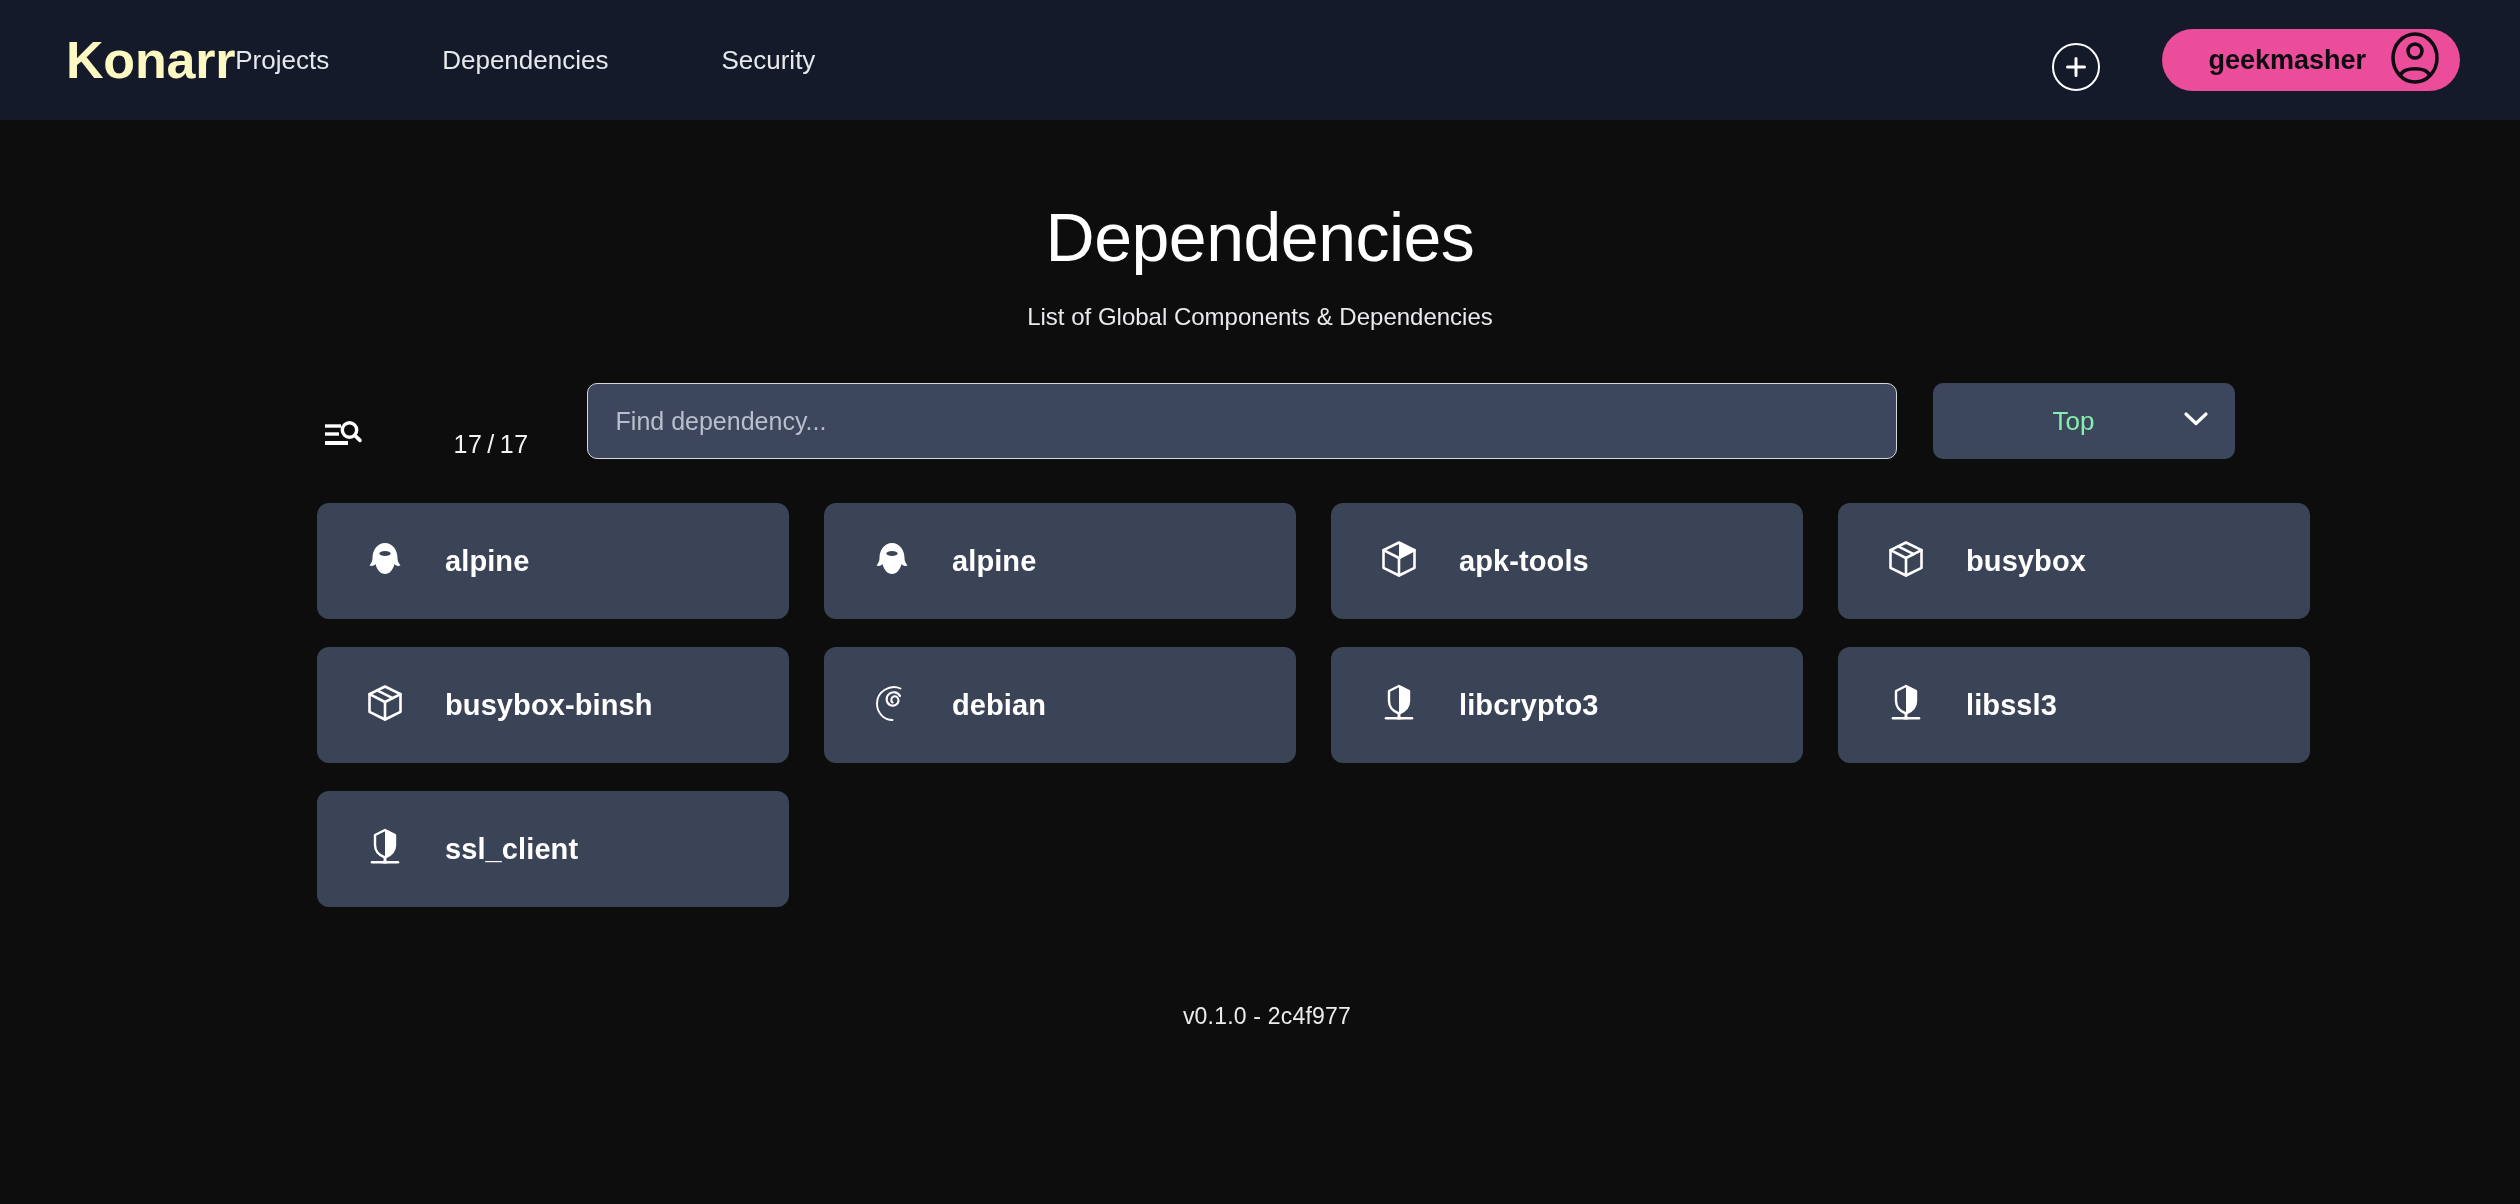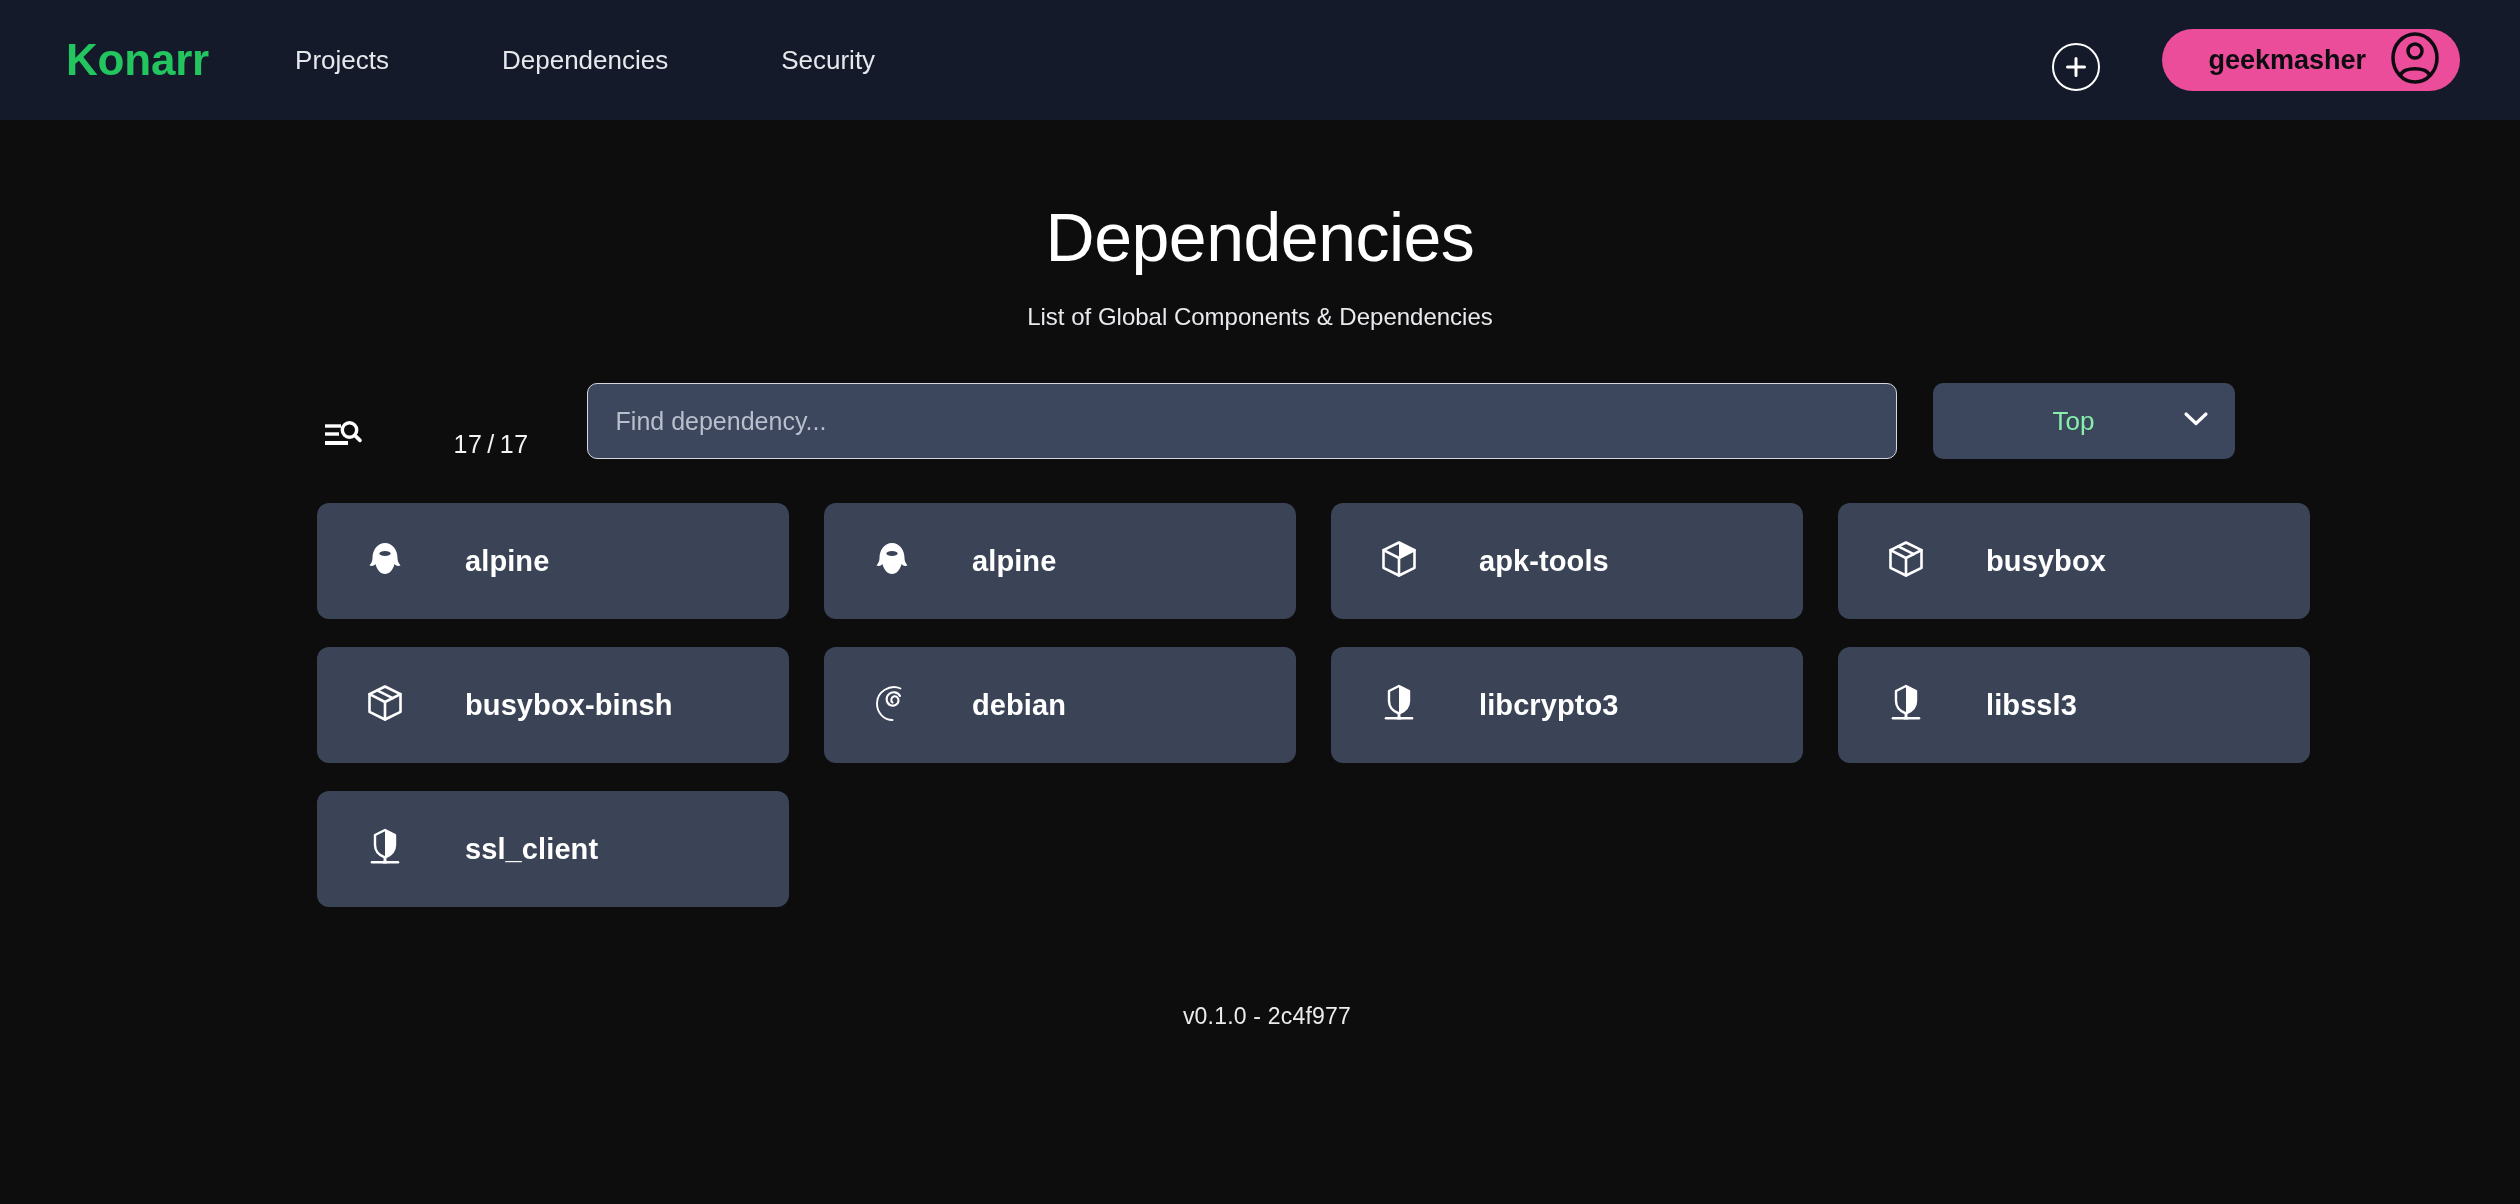--- a/index.html
+++ b/index.html
@@ -14,25 +14,24 @@
   
   .navbar {
     height: 120px;
     background: #141a29;
     display: flex;
     align-items: center;
     padding: 0 60px 0 66px;
     position: relative;
   }
   .brand {
-    color: #22c55e;
-    font-size: 44px;
+    color: #fef9c3;
+    font-size: 52px;
     font-weight: 700;
     letter-spacing: -0.2px;
-    margin-right: 86px;
     cursor: pointer;
   }
   .nav-links { display: flex; align-items: center; gap: 113px; }
   .nav-link {
     color: #e6e8ec;
     font-size: 26px;
     font-weight: 400;
     cursor: pointer;
     text-decoration: none;
   }
@@ -157,21 +156,21 @@
     grid-template-columns: repeat(4, 472px);
     gap: 28px 35px;
   }
   .card {
     height: 116px;
     background: #3b4457;
     border-radius: 12px;
     display: flex;
     align-items: center;
     padding-left: 46px;
-    gap: 58px;
+    gap: 38px;
     cursor: pointer;
   }
   .card .dep-icon { flex: 0 0 auto; display: block; }
   .card .dep-name {
     color: #ffffff;
     font-size: 29px;
     font-weight: 700;
     letter-spacing: 0.1px;
   }
 

